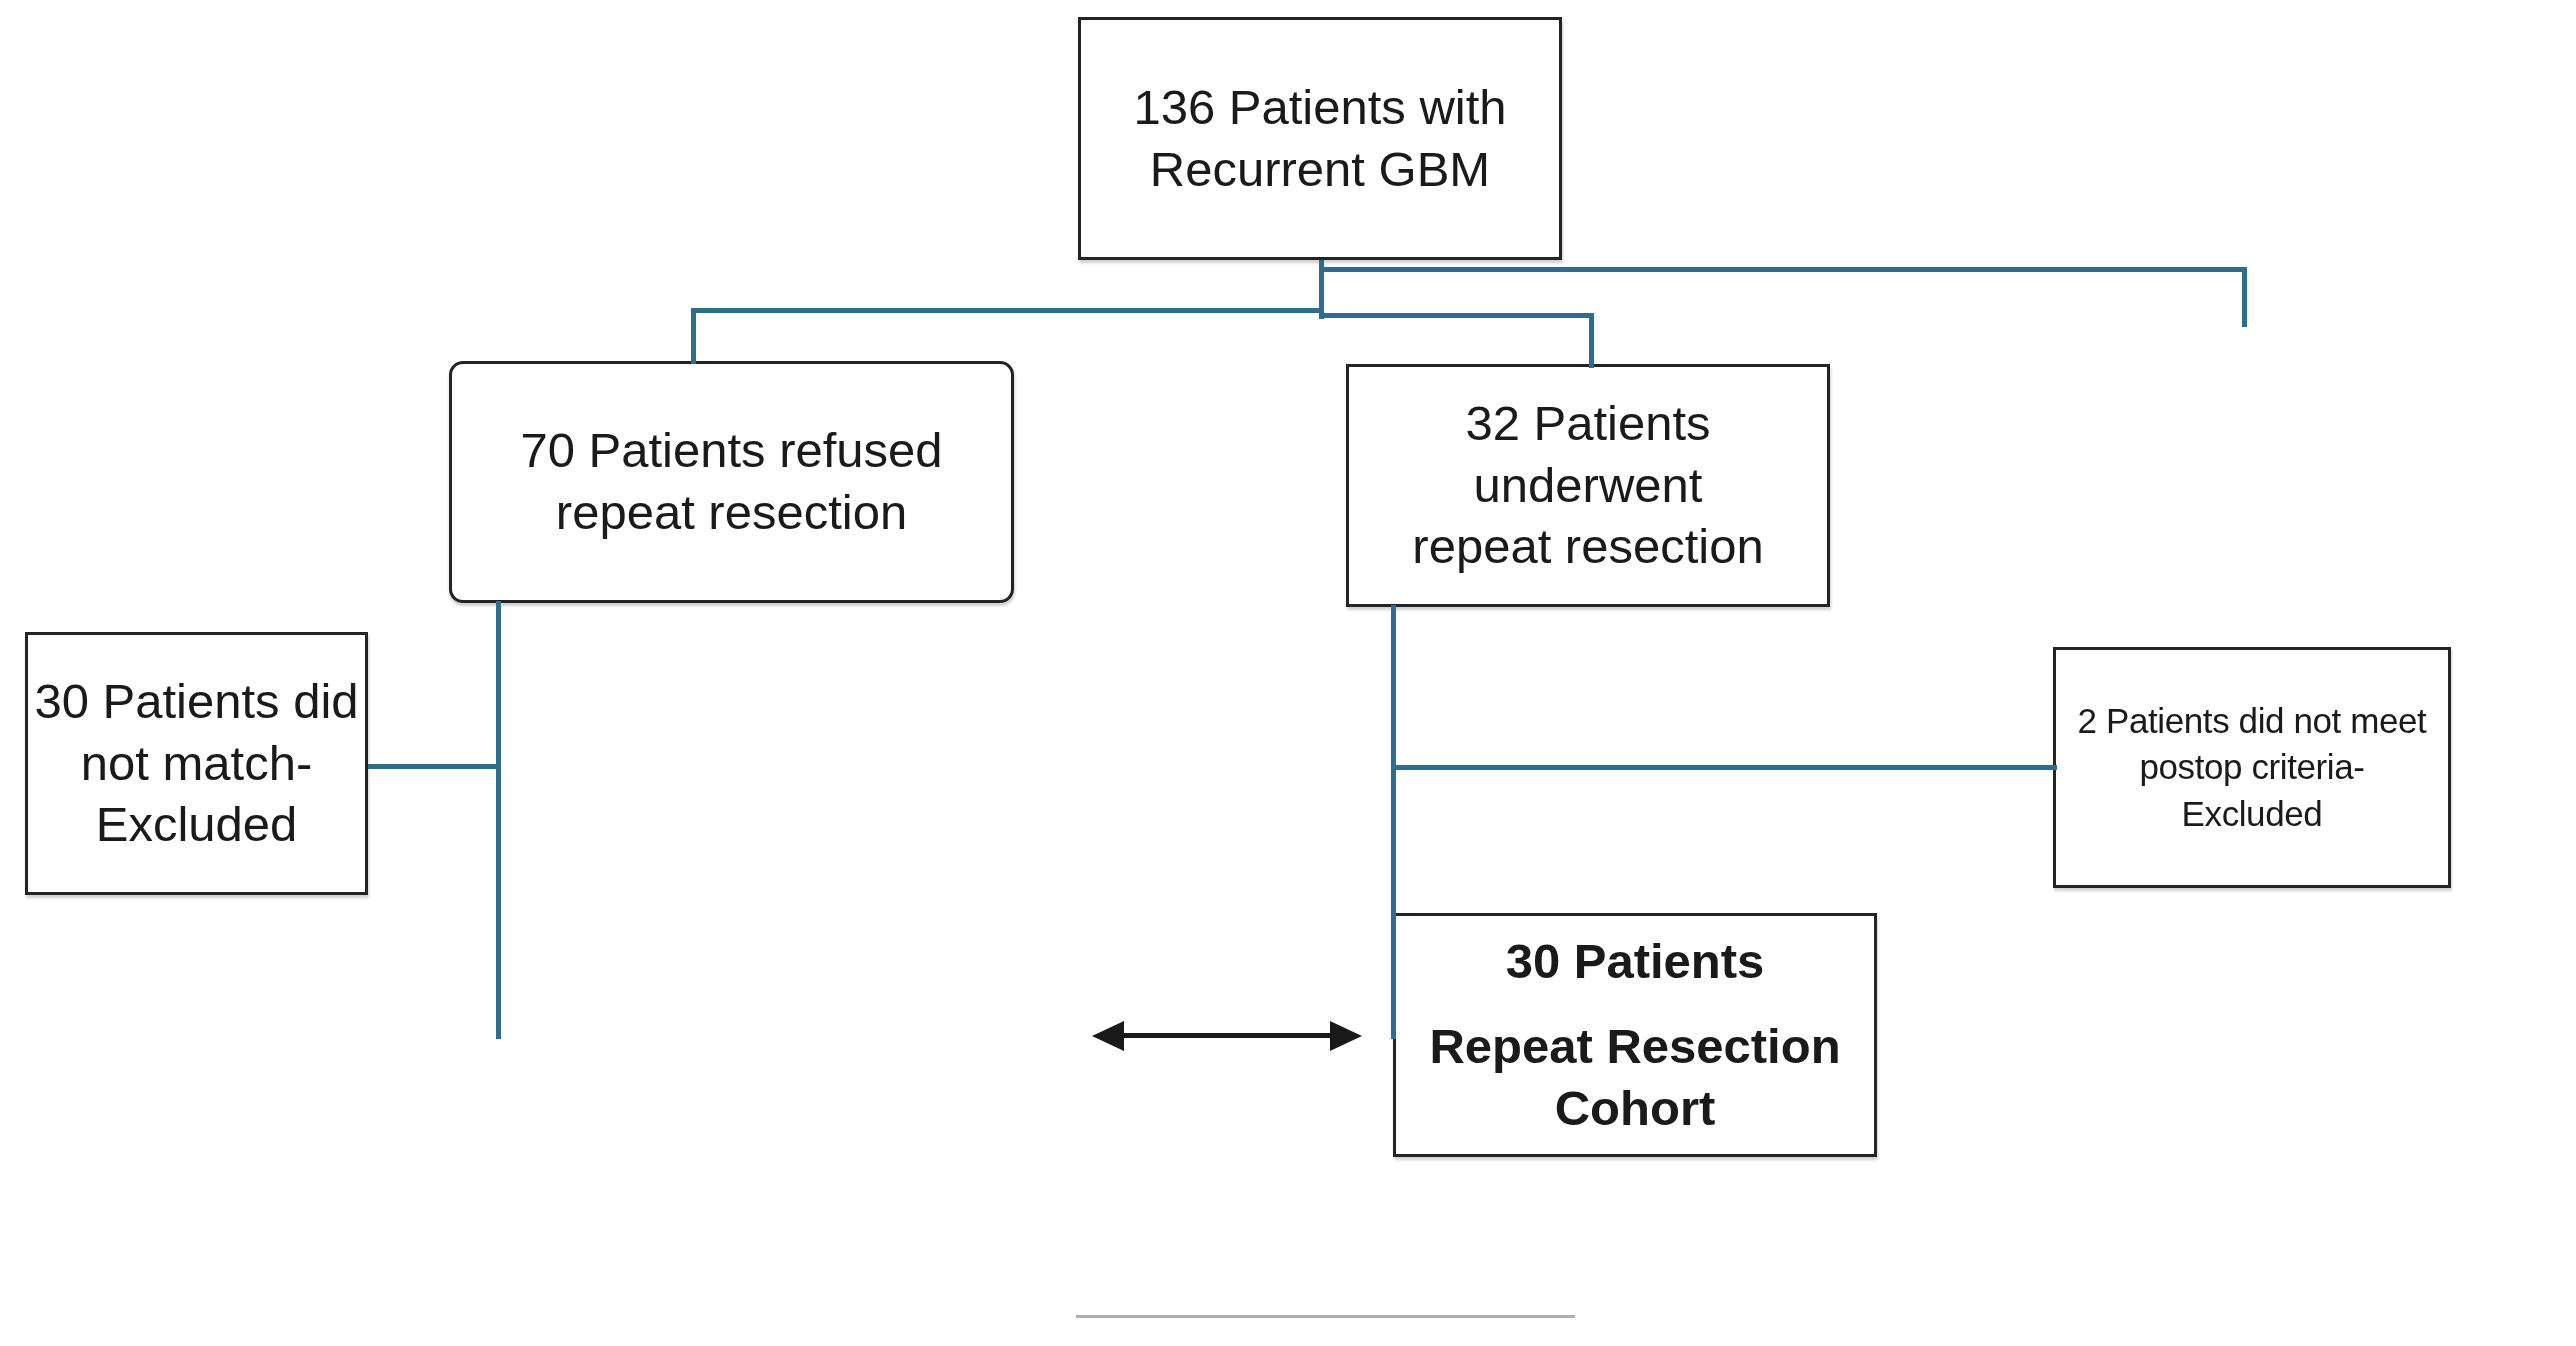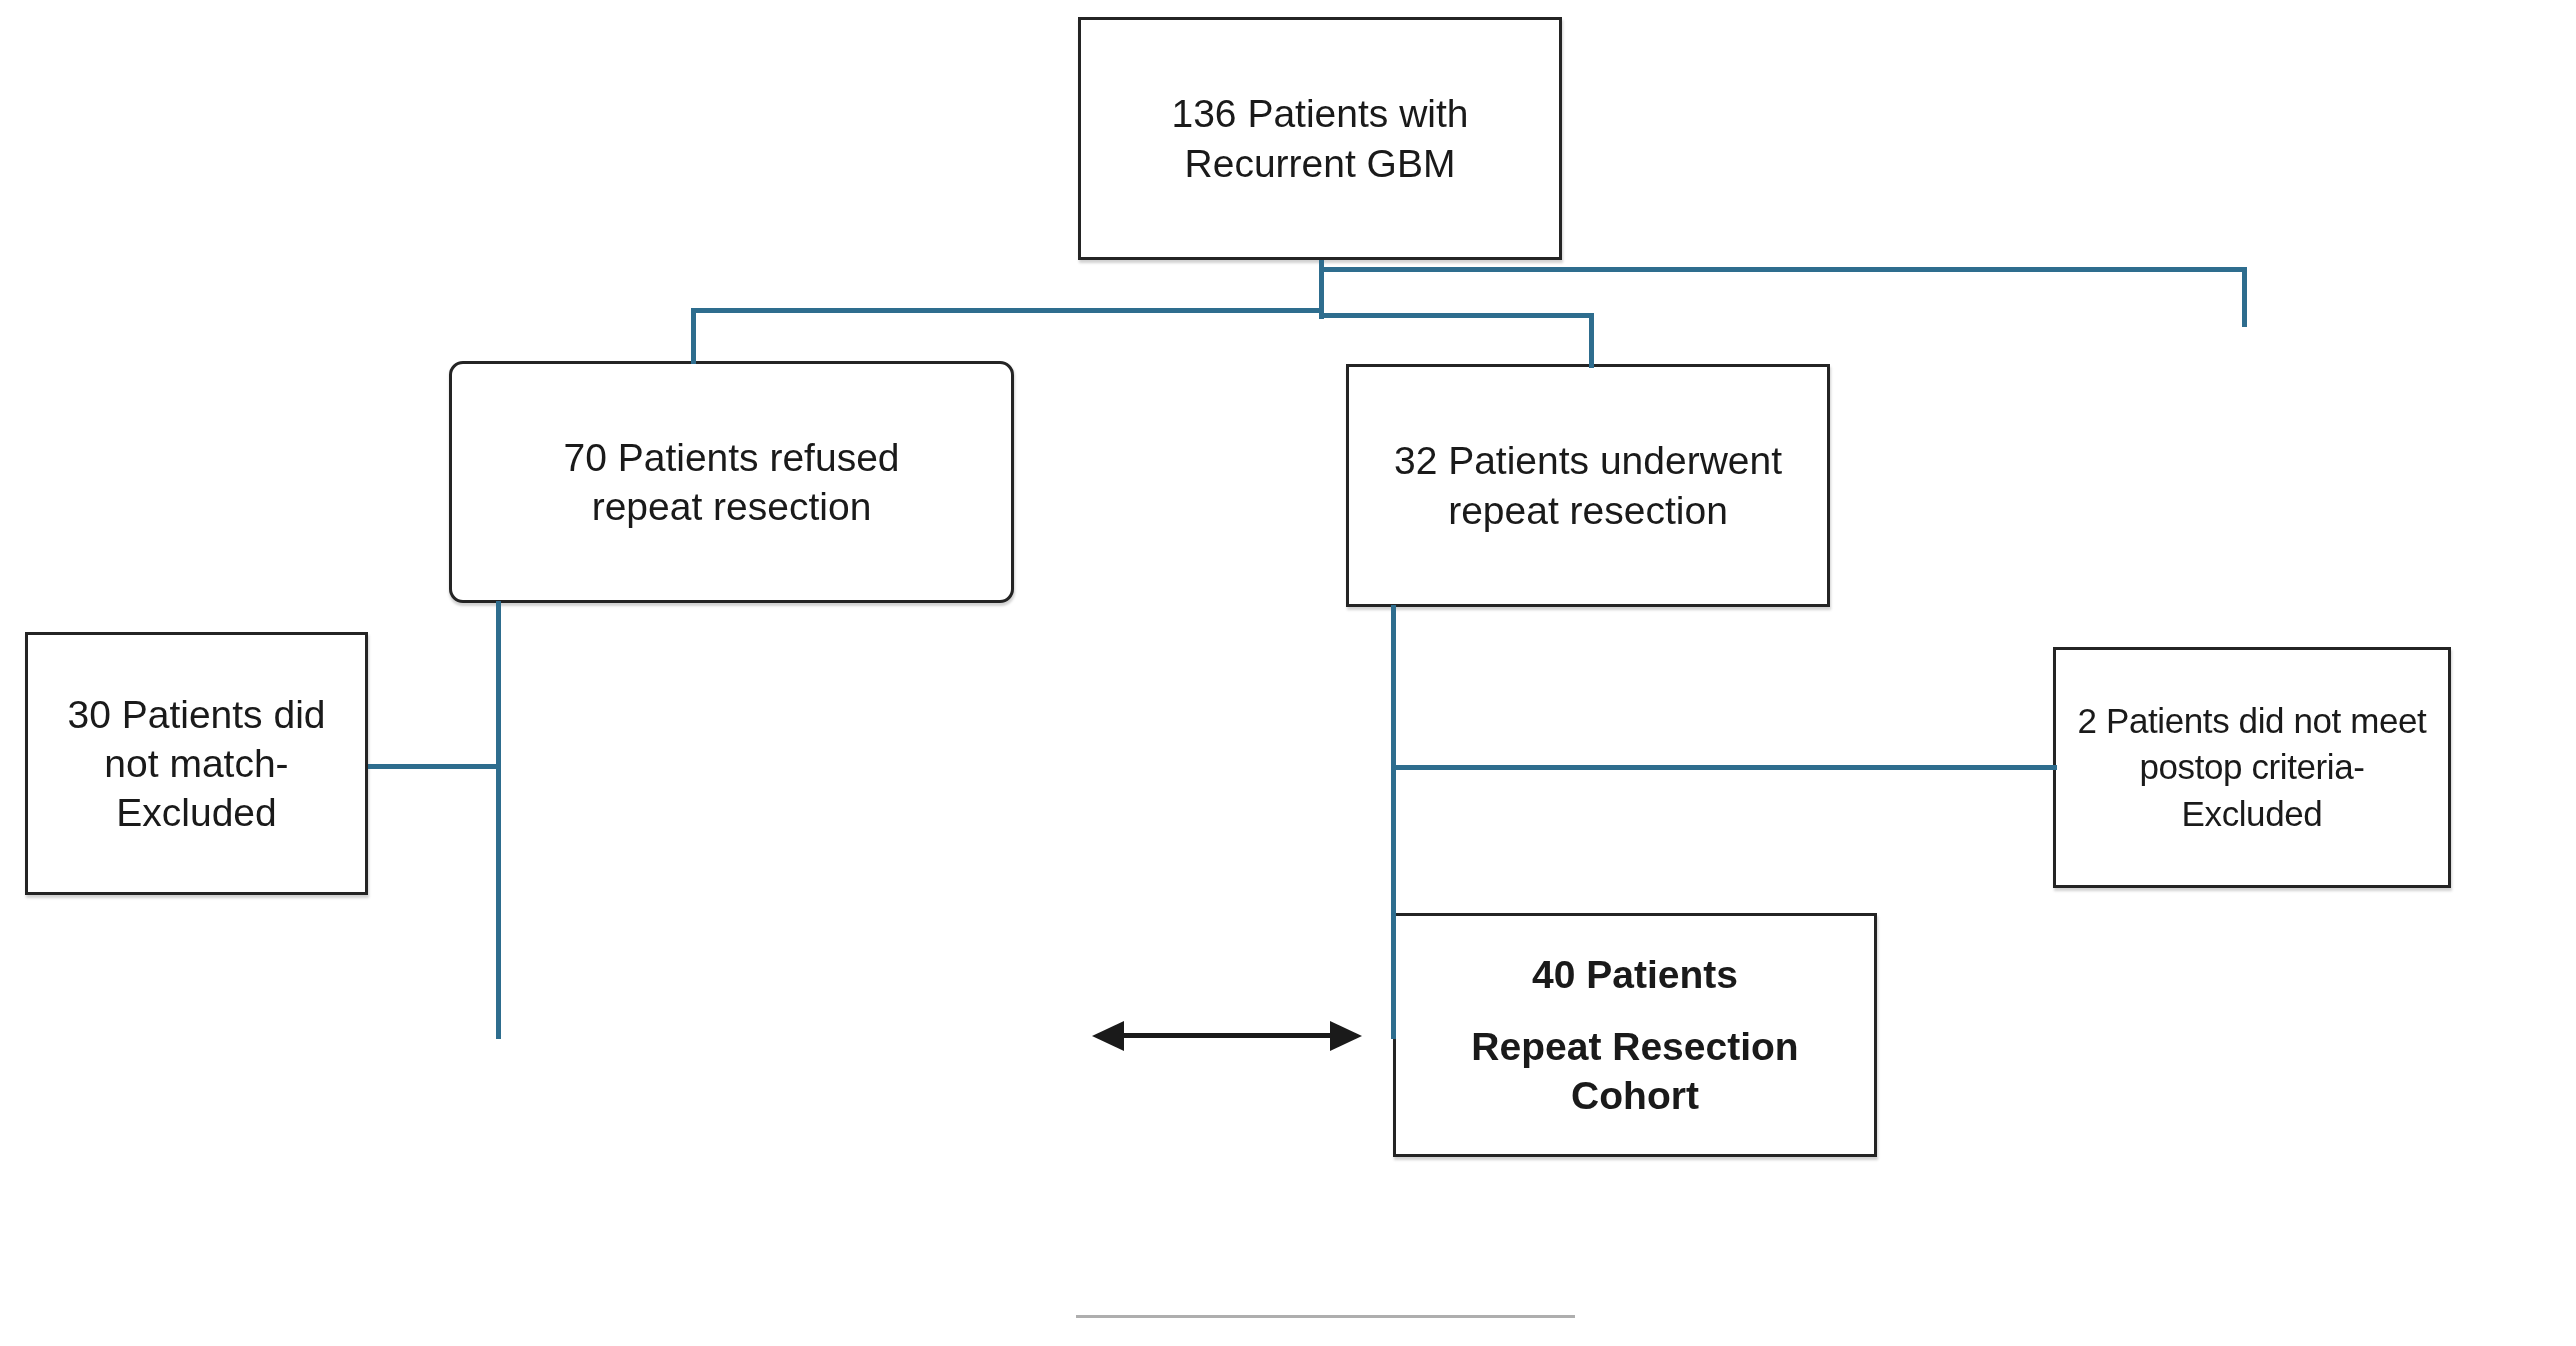--- a/index.html
+++ b/index.html
@@ -19,21 +19,21 @@
   .box {
     position: absolute;
     box-sizing: border-box;
     background: #ffffff;
     border: 3.4px solid #242424;
     display: flex;
     flex-direction: column;
     align-items: center;
     justify-content: center;
     text-align: center;
-    font-size: 39px;
+    font-size: 49px;
     line-height: 1.26;
     white-space: pre-line;
     overflow: hidden;
     box-shadow: 0.8px 2.5px 2.5px rgba(0,0,0,0.18);
     z-index: 2;
   }
   .box.small-text {
     font-size: 35px;
     line-height: 1.32;
     letter-spacing: -0.4px;
@@ -123,21 +123,21 @@
   </div>
 
   <div class="box small-text" style="left:2053px; top:647px; width:398px; height:241px;">
     <span class="para">2 Patients did not meet
 postop criteria-
 Excluded</span>
   </div>
 
 
   <div class="box bold" style="left:1393px; top:913px; width:484px; height:244px;">
-    <span class="para">40 Patients</span>
+    <span class="para">30 Patients</span>
     <span class="para">Repeat Resection
 Cohort</span>
   </div>
 
   <div class="arrow" style="left:1092px; top:1019px; width:270px; height:34px;">
     <div class="head left"></div>
     <div class="shaft"></div>
     <div class="head right"></div>
   </div>
 

